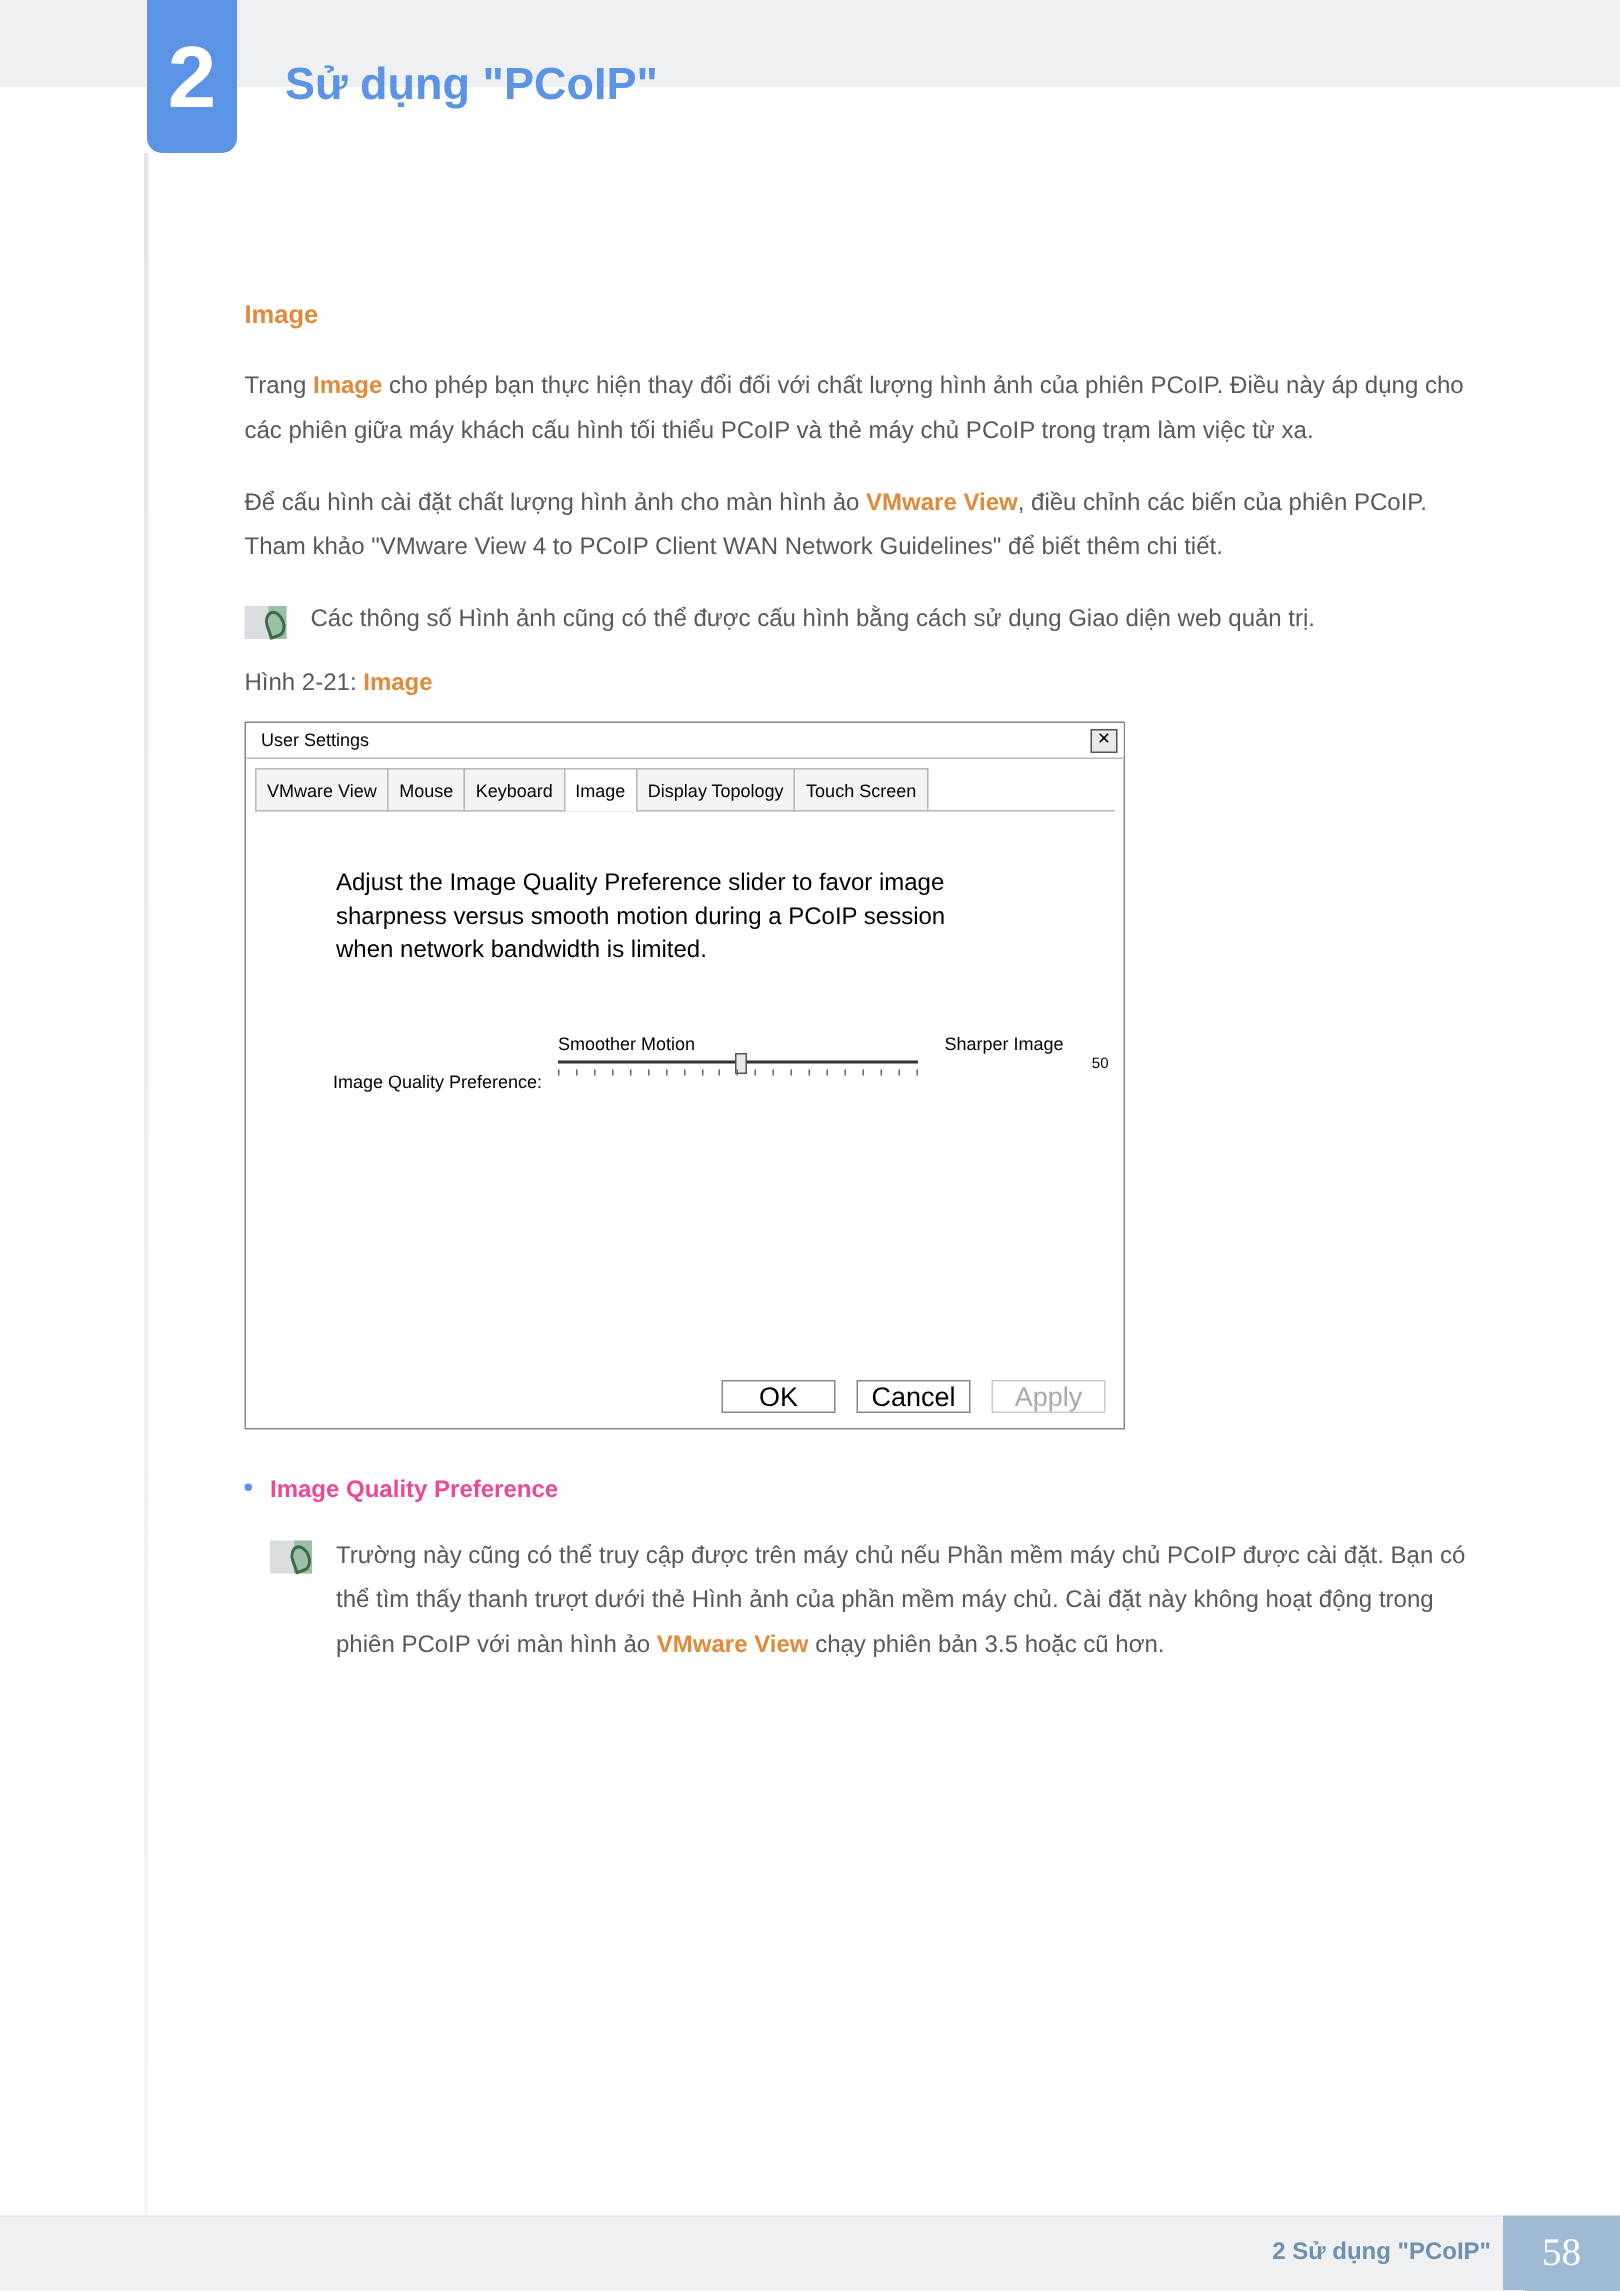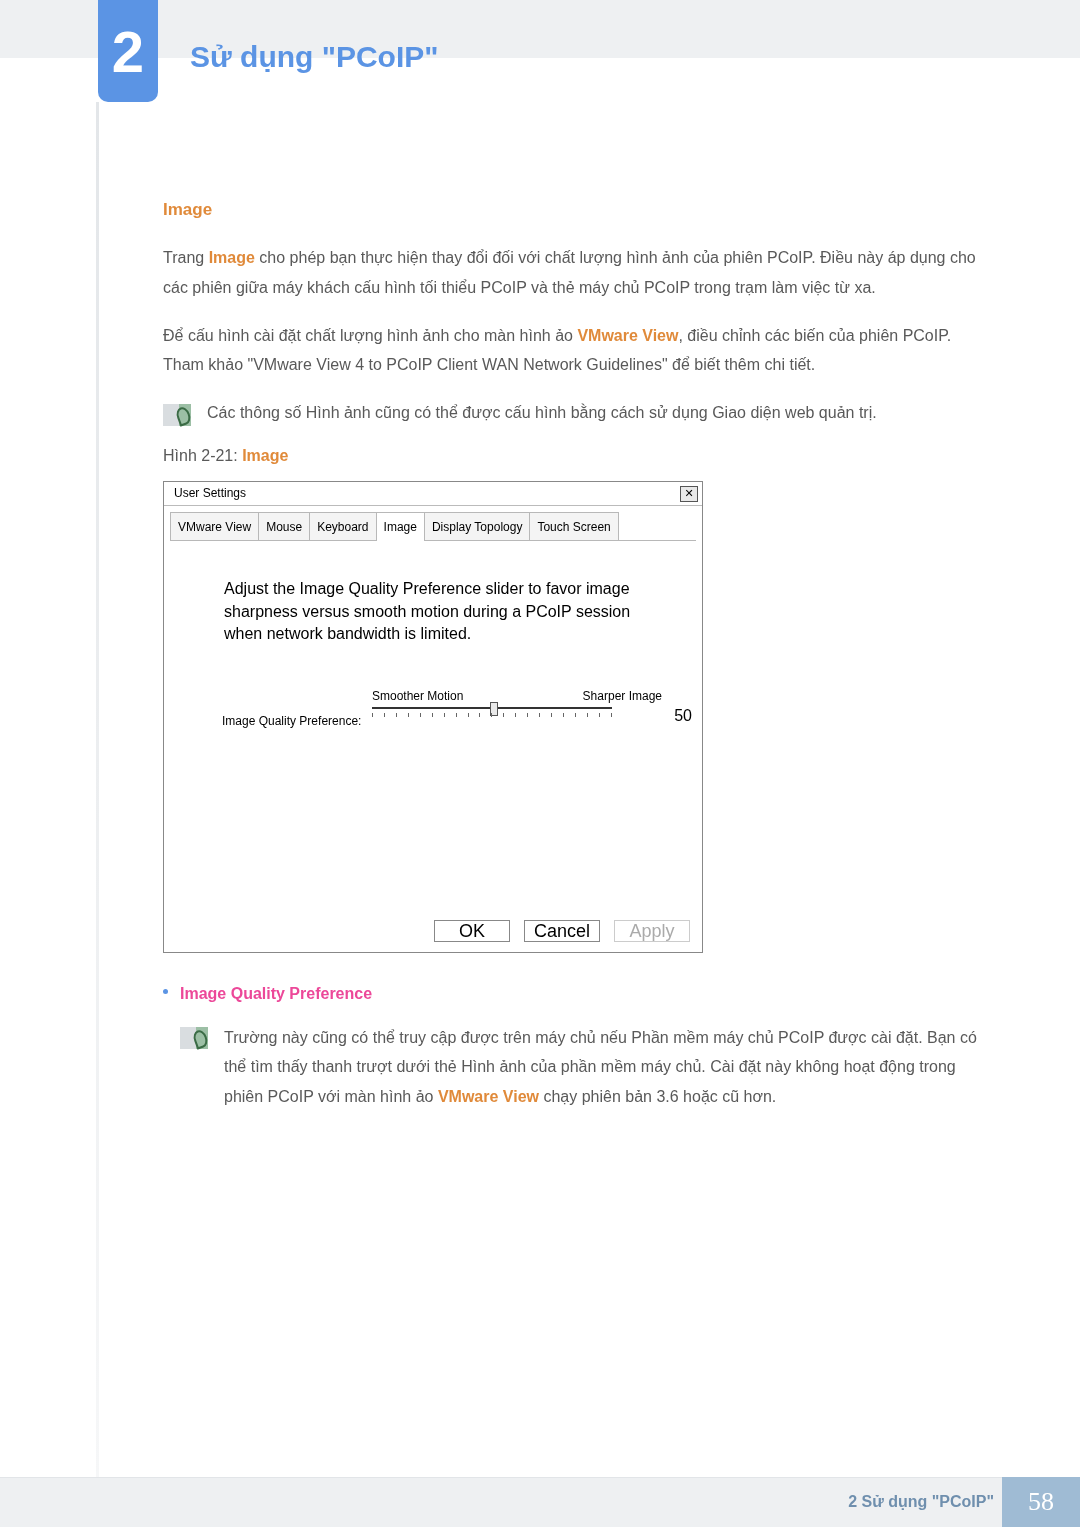--- a/index.html
+++ b/index.html
@@ -82,21 +82,21 @@
     content: "";
     position: absolute;
     right: 1px; top: 3px;
     width: 9px; height: 14px;
     border: 2px solid #3a6b45;
     border-radius: 50% 50% 50% 0;
     transform: rotate(-20deg);
   }
   .figure-caption { margin-bottom: 10px; margin-top: 6px; }
   .screenshot {
-    width: 540px;
+    width: 587px;
     border: 1px solid #888;
     background: #fff;
     margin-bottom: 26px;
     font-family: Tahoma, Arial, sans-serif;
     font-size: 12px;
     color: #000;
   }
   .ss-titlebar {
     background: #fff;
     height: 24px;
@@ -187,21 +187,21 @@
     justify-content: space-between;
   }
   .slider-ticks span {
     width: 1px; height: 4px; background: #666;
     display: inline-block;
   }
   .slider-value {
     position: absolute;
     right: -18px;
     top: 0;
-    font-size: 16px;
+    font-size: 10px;
   }
   .ss-buttons {
     display: flex;
     justify-content: flex-end;
     gap: 14px;
     padding: 8px 12px 10px 0;
   }
   .ss-btn {
     min-width: 76px;
     height: 22px;
@@ -355,21 +355,21 @@
     </div>
   </div>
 
   <div class="bullet-item">
     <div class="bullet-dot"></div>
     <div class="sub-content">
       <div class="sub-title">Image Quality Preference</div>
       <div class="sub-note">
         <div class="note-icon"></div>
         <div>
-          <span>Trường này cũng có thể truy cập được trên máy chủ nếu Phần mềm máy chủ PCoIP được cài đặt. Bạn có thể tìm thấy thanh trượt dưới thẻ Hình ảnh của phần mềm máy chủ. Cài đặt này không hoạt động trong phiên PCoIP với màn hình ảo </span><span class="orange-inline">VMware View</span><span> chạy phiên bản 3.6 hoặc cũ hơn.</span>
+          <span>Trường này cũng có thể truy cập được trên máy chủ nếu Phần mềm máy chủ PCoIP được cài đặt. Bạn có thể tìm thấy thanh trượt dưới thẻ Hình ảnh của phần mềm máy chủ. Cài đặt này không hoạt động trong phiên PCoIP với màn hình ảo </span><span class="orange-inline">VMware View</span><span> chạy phiên bản 3.5 hoặc cũ hơn.</span>
         </div>
       </div>
     </div>
   </div>
 
 </div>
 
 <div class="footer">
   <div class="footer-left"></div>
   <div class="footer-chapter">2 Sử dụng "PCoIP"</div>

